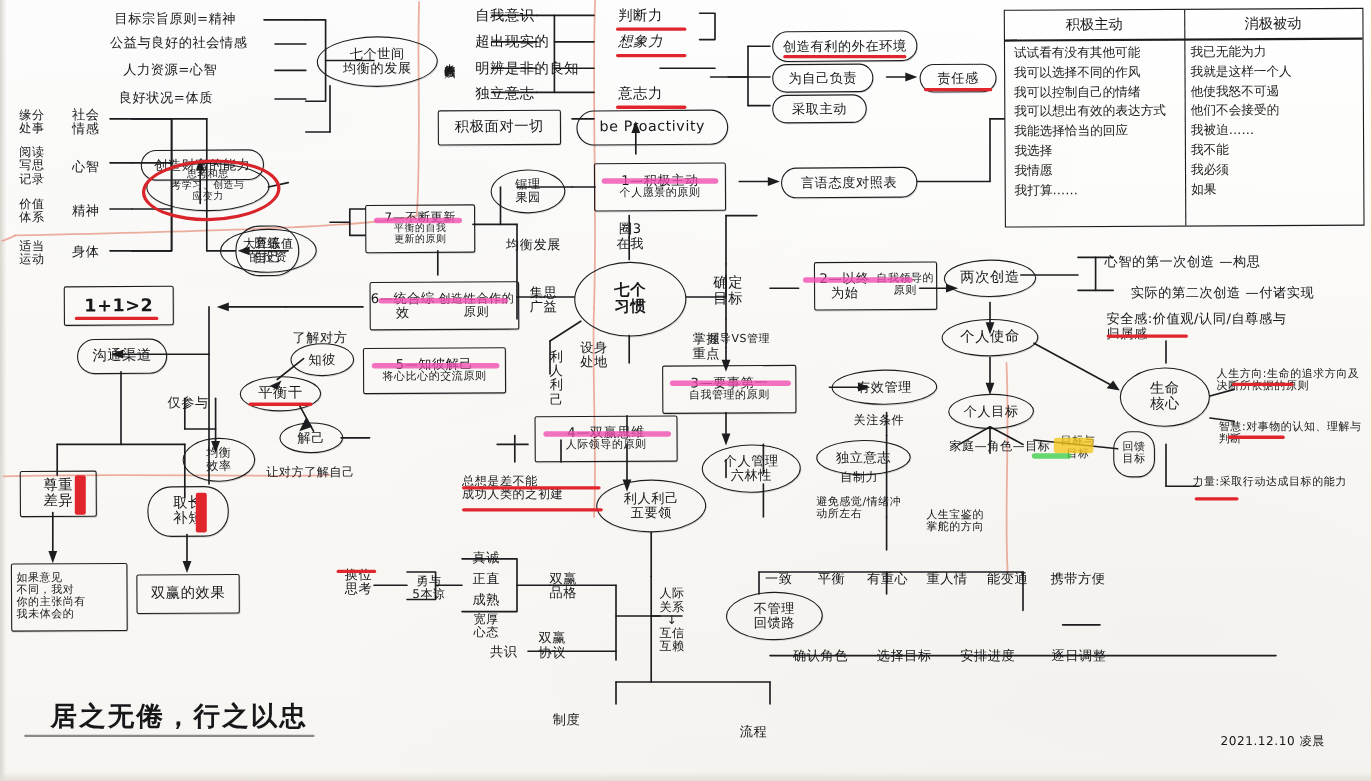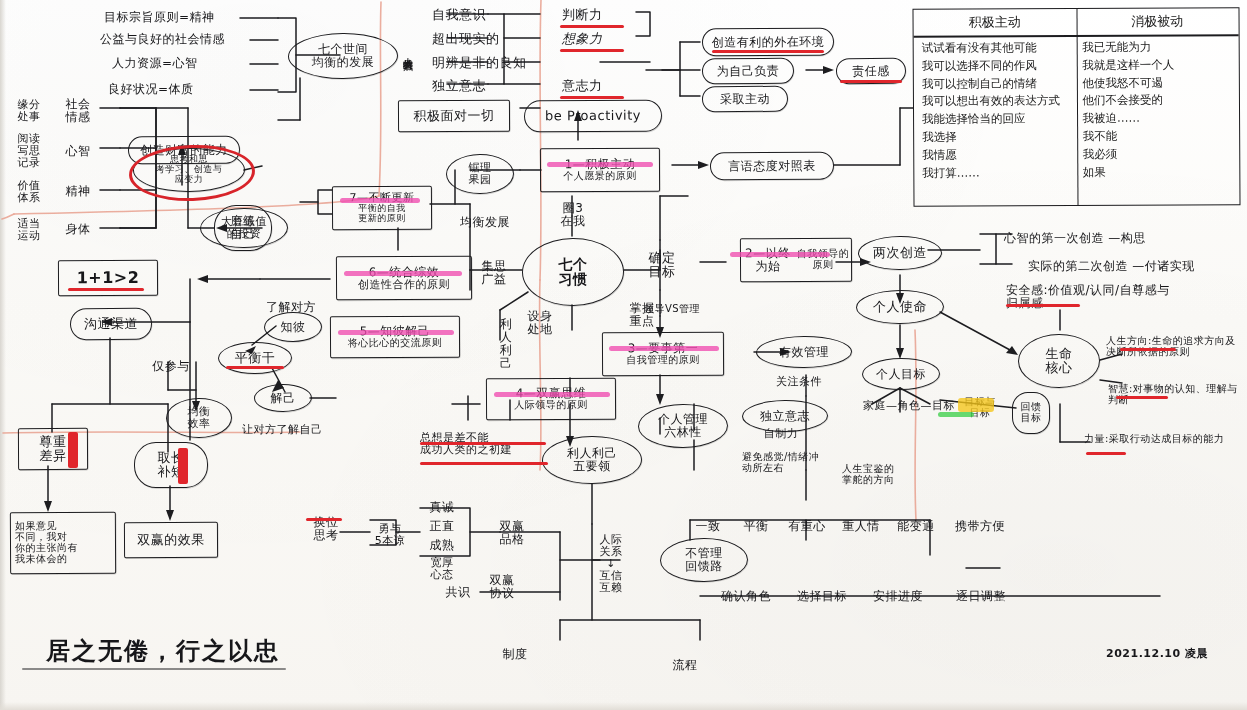--- a/index.html
+++ b/index.html
@@ -349,21 +349,21 @@
 处地</div>
   <div class="node plain fs12" style="left:440px;top:212px;width:90px;height:20px;">均衡发展</div>
   <div class="node ell fs11" style="left:446px;top:154px;width:68px;height:40px;">锯理
 果园</div>
 
   <div class="node box" style="left:332px;top:186px;width:100px;height:44px;flex-direction:column;">
     <span class="fs11">7—不断更新</span>
     <span class="fs9" style="text-align:center;">平衡的自我
 更新的原则</span>
   </div>
-  <div class="node box" style="left:336px;top:256px;width:136px;height:44px;flex-direction:column;">
+  <div class="node box" style="left:336px;top:256px;width:136px;height:44px;flex-direction:row;">
     <span class="fs12">6—统合综效</span>
     <span class="fs11">创造性合作的原则</span>
   </div>
   <div class="node box" style="left:330px;top:316px;width:130px;height:42px;flex-direction:column;">
     <span class="fs12">5—知彼解己</span>
     <span class="fs10">将心比心的交流原则</span>
   </div>
   <div class="node box" style="left:486px;top:378px;width:130px;height:42px;flex-direction:column;">
     <span class="fs12">4—双赢思维</span>
     <span class="fs10">人际领导的原则</span>
@@ -527,14 +527,14 @@
   <div class="node plain fs11" style="left:594px;top:528px;width:34px;height:72px;">人际
 关系
 ↓
 互信
 互赖</div>
   <div class="node plain fs12" style="left:490px;top:644px;width:50px;height:20px;">制度</div>
   <div class="node plain fs12" style="left:660px;top:644px;width:50px;height:20px;margin-top:11px;">流程</div>
 
   <div class="sig node plain fs24 bold" style="left:18px;top:632px;width:290px;height:40px;letter-spacing:2px;">居之无倦，行之以忠</div>
   <div class="ul" style="left:22px;top:668px;width:264px;height:2px;background:#1d1d20;opacity:.5;"></div>
-  <div class="sig node plain fs11" style="left:1092px;top:644px;width:130px;height:20px;font-weight:bold;">2021.12.10 凌晨</div>
+  <div class="sig node plain fs11" style="left:1092px;top:664px;width:130px;height:20px;">2021.12.10 凌晨</div>
 </div>
 
 </body></html>

